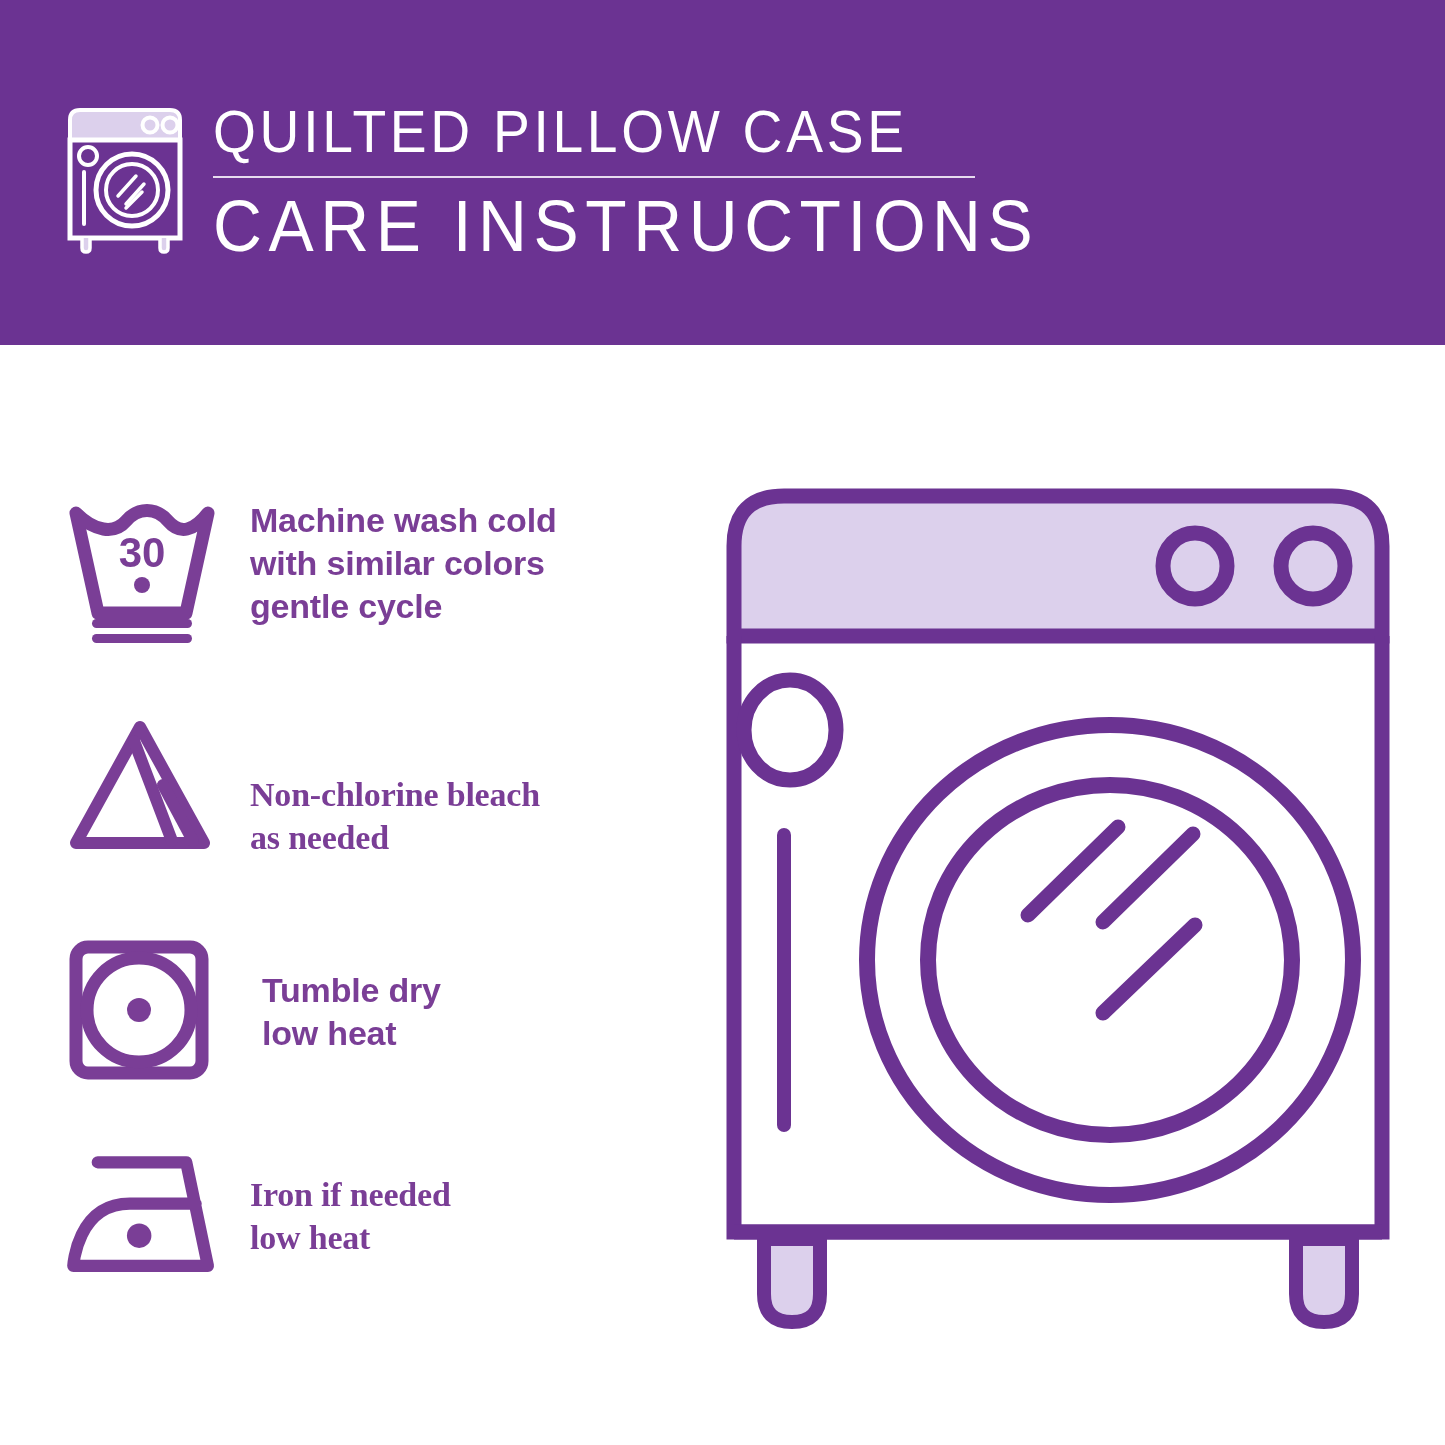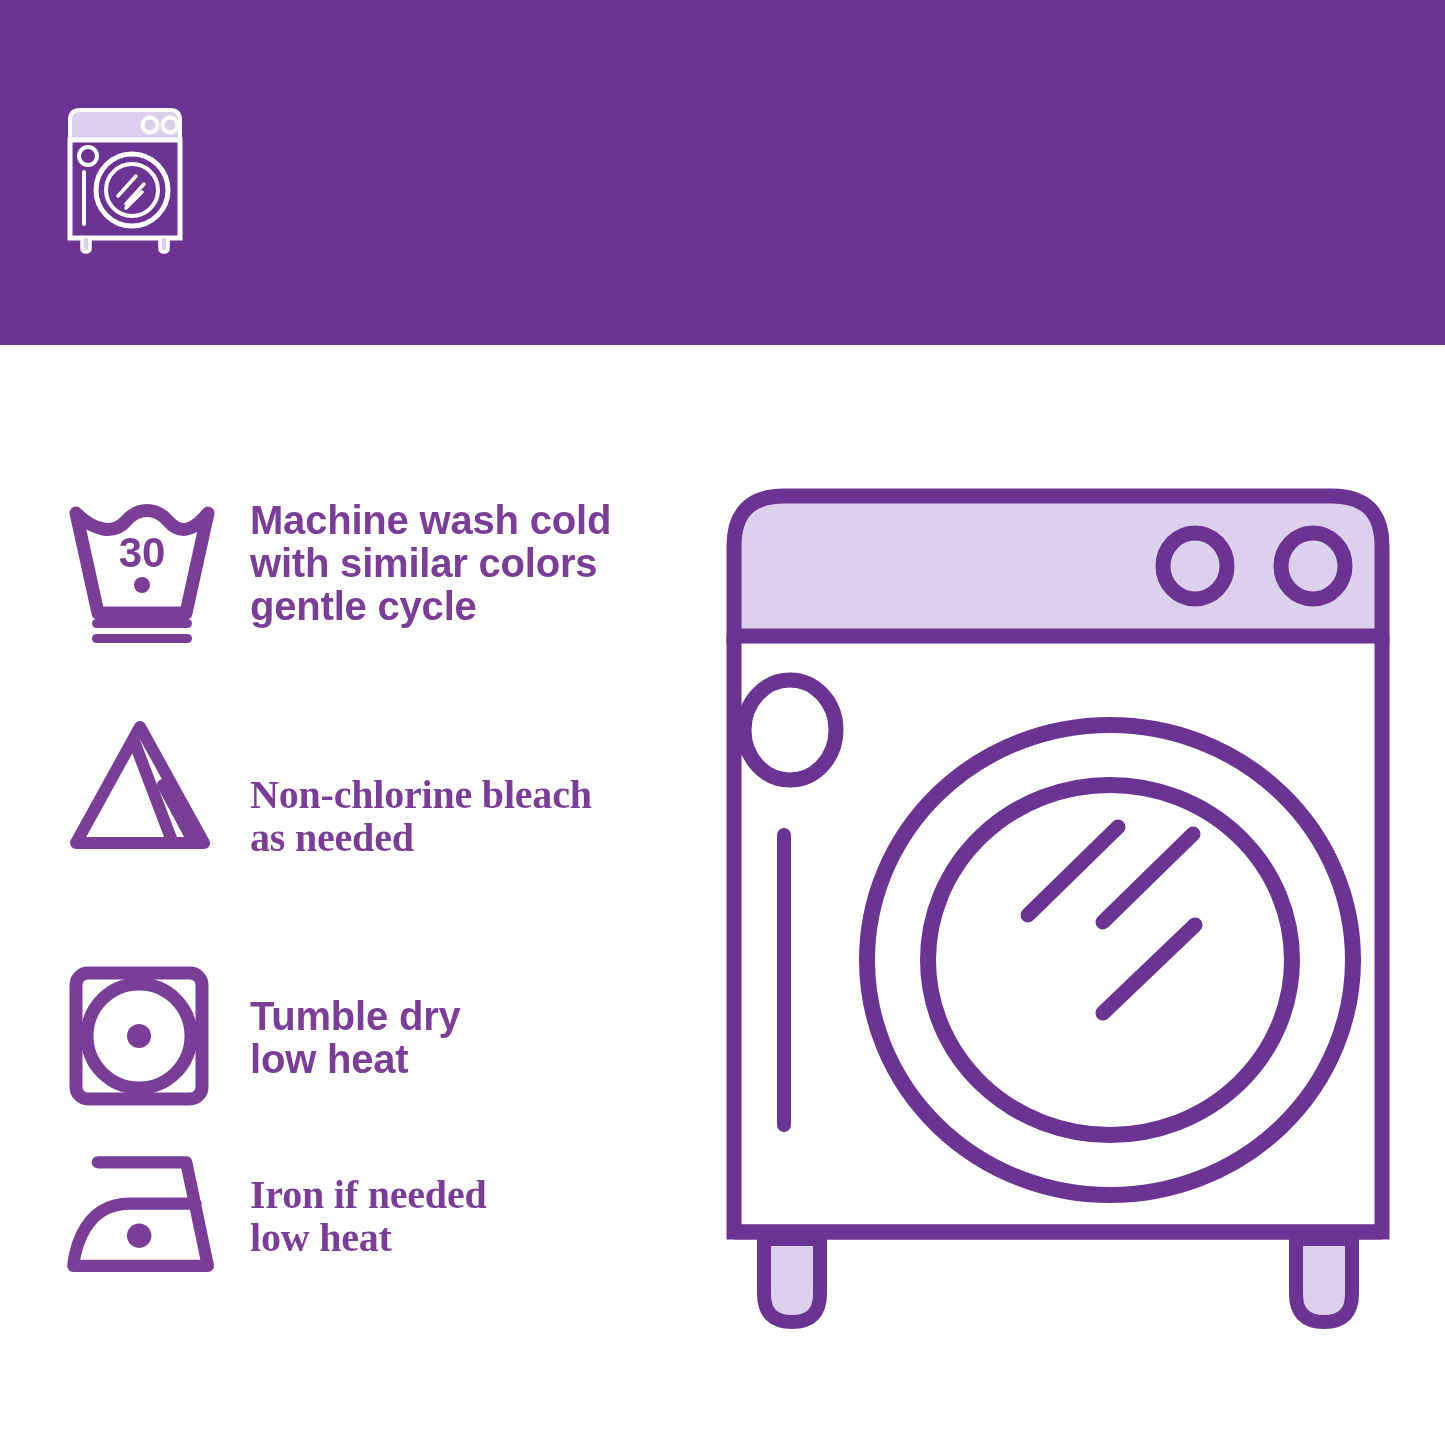--- a/index.html
+++ b/index.html
@@ -78,34 +78,34 @@
   }
   .care-row {
     position: absolute;
     left: 0;
     width: 700px;
     display: flex;
     align-items: flex-start;
   }
   .care-row.r0 { top: 150px; }
   .care-row.r1 { top: 370px; font-family: Liberation Serif, serif; }
-  .care-row.r2 { top: 616px; }
+  .care-row.r2 { top: 590px; gap: 12px; }
   .care-row.r3 { top: 800px; }
 
   .care-icon {
     width: 160px;
     min-width: 160px;
     margin-left: 62px;
     display: flex;
     align-items: flex-start;
     justify-content: flex-start;
   }
   .care-label {
     color: #7A3E96;
-    font-size: 40px;
+    font-size: 34px;
     font-weight: 600;
     line-height: 43px;
     letter-spacing: -0.2px;
     margin-left: 28px;
     padding-top: 4px;
     white-space: pre-line;
   }
   .care-row.r1 .care-label { padding-top: 58px; }
   .care-row.r2 .care-label { padding-top: 34px; }
   .care-row.r3 .care-label { padding-top: 28px; font-family: Liberation Serif, serif; }
@@ -142,20 +142,25 @@
         <circle cx="68" cy="86" r="26" fill="none" stroke="#ffffff" stroke-width="4"></circle>
         <line x1="54" y1="92" x2="72" y2="72" stroke="#ffffff" stroke-width="3.5" stroke-linecap="round"></line>
         <line x1="62" y1="100" x2="80" y2="80" stroke="#ffffff" stroke-width="3.5" stroke-linecap="round"></line>
         <line x1="62" y1="104" x2="78" y2="88" stroke="#ffffff" stroke-width="3.5" stroke-linecap="round"></line>
 
         <path d="M18 134 L18 144 Q18 148 22 148 Q26 148 26 144 L26 134" fill="#DCD0EC" stroke="#ffffff" stroke-width="3.5"></path>
         <path d="M96 134 L96 144 Q96 148 100 148 Q104 148 104 144 L104 134" fill="#DCD0EC" stroke="#ffffff" stroke-width="3.5"></path>
       </svg>
     </div>
 
+    <div class="header-text">
+      <div class="title-main">QUILTED PILLOW CASE</div>
+      <div class="title-divider"></div>
+      <div class="title-sub">CARE INSTRUCTIONS</div>
+    </div>
 
   </div>
 
   <div class="care-list">
 
     <div class="care-row r0">
       <div class="care-icon">
         <svg viewBox="0 0 160 150" width="160" height="150" aria-hidden="true">
           <path d="M14 18 L36 118 L124 118 L146 18
                    C132 36 118 40 106 26

